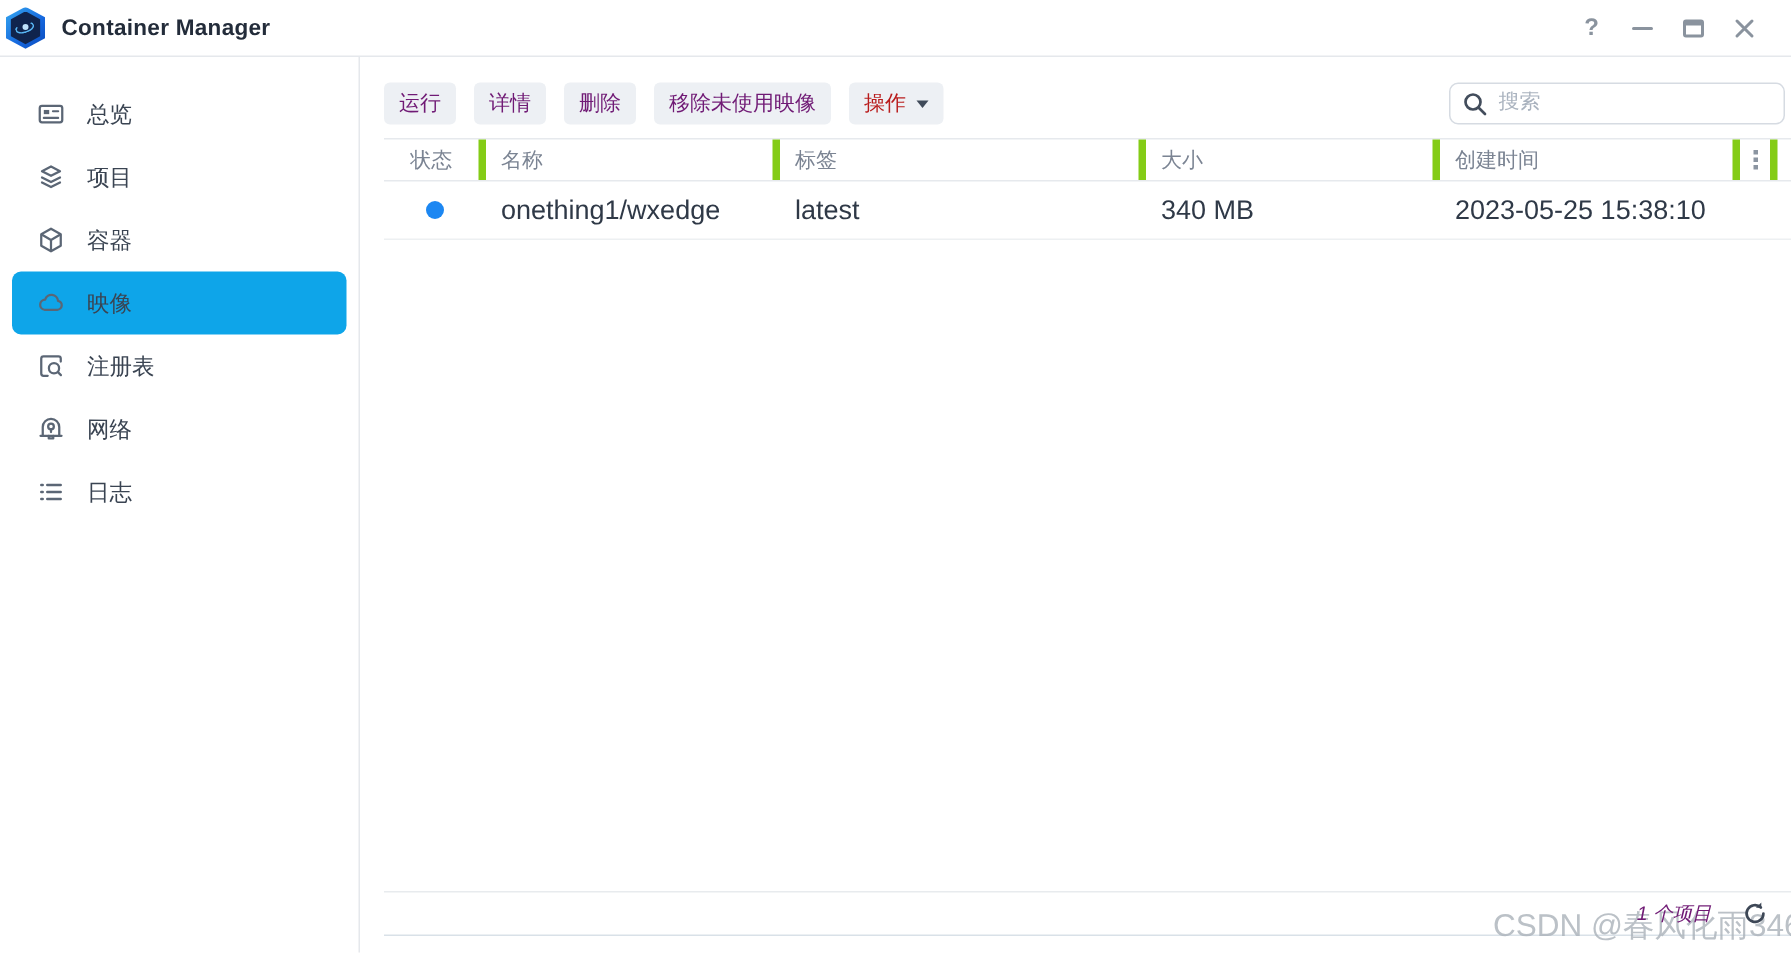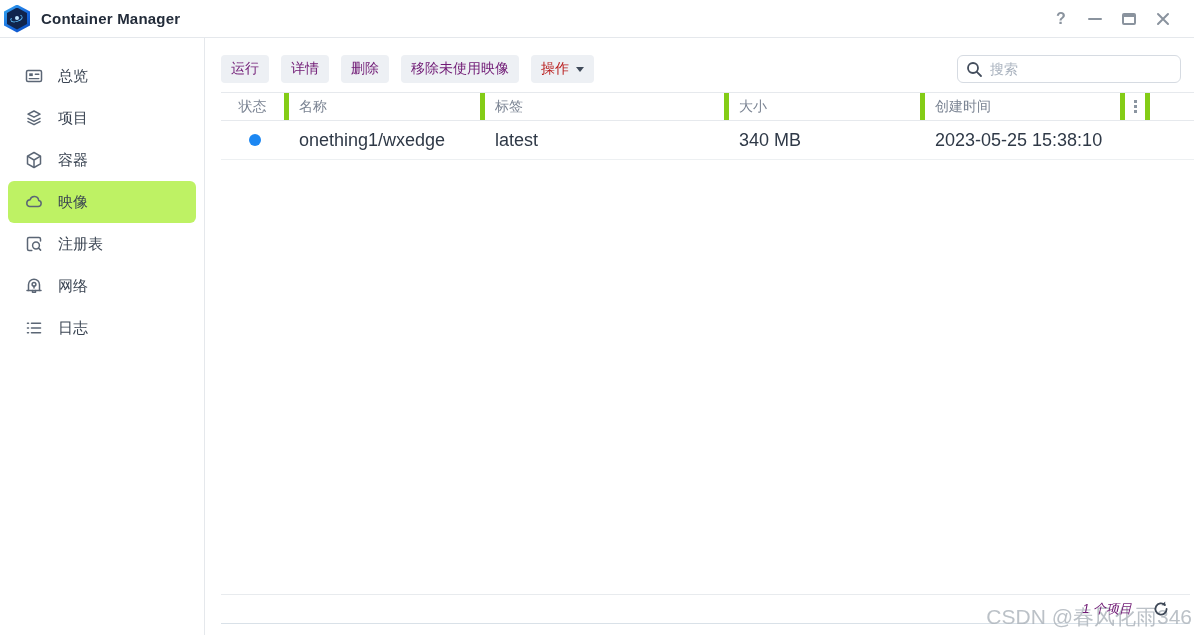--- a/index.html
+++ b/index.html
@@ -23,43 +23,43 @@
   .app-title { font-size:15px; font-weight:bold; color:#232c3a; letter-spacing:.2px; }
   .tb-spacer { flex:1; }
   .tb-btn { width:26px; height:26px; display:flex; align-items:center; justify-content:center;
     margin-left:8px; color:#8a939e; cursor:default; }
   .help-glyph { font-size:16px; font-weight:bold; color:#8a939e; }
   .min-bar { width:14px; height:2px; background:#8a939e; border-radius:1px; }
   .max-box { width:14px; height:12px; border:2px solid #8a939e; border-top-width:4px; border-radius:2px; }
 
   
   .app-body { display:flex; height:597px; }
-  .sidebar { width:205px; border-right:1px solid #e5e8ec; padding-top:17px; flex:none; }
+  .sidebar { width:240px; border-right:1px solid #e5e8ec; padding-top:17px; flex:none; }
   .side-item { height:42px; margin:0 8px; border-radius:6px; display:flex; align-items:center;
     padding-left:16px; cursor:pointer; }
-  .side-item.selected { background:#bef264; }
+  .side-item.selected { background:#0ea5e9; }
   .side-item .icon { width:20px; height:20px; margin-right:14px; flex:none; }
   .side-item .lbl { font-size:15px; color:#3a4452; }
   .icon svg { display:block; }
 
   .main { flex:1; position:relative; padding:17px 0 0 16px; }
 
   
   .toolbar { display:flex; align-items:center; padding-right:13px; }
   .btn { height:28px; padding:0 10px; margin-right:12px; background:#edf0f4; border:none;
     border-radius:4px; font-size:14px; font-family:inherit; color:#b91c1c; white-space:nowrap;
     display:flex; align-items:center; }
   .btn.disabled { color:#701a75; }
   .caret { width:0; height:0; border-left:4px solid transparent; border-right:4px solid transparent;
     border-top:5px solid #3f4a59; margin-left:7px; }
   .tl-spacer { flex:1; }
   .search { width:224px; height:28px; border:1px solid #d6dbe2; border-radius:6px; background:#fff;
     display:flex; align-items:center; padding:0 8px; }
   .search input { border:none; outline:none; flex:1; font-size:14px; color:#4c1d95; margin-left:7px;
-    font-family:Liberation Sans, sans-serif; background:transparent; }
+    font-family:Liberation Mono, monospace; background:transparent; }
   .search input::placeholder { color:#aab3bf; }
 
   
   .grid { display:grid; grid-template-columns:68px 196px 244px 196px 200px 23px 1fr; }
   .thead { margin-top:9px; height:29px; border-top:1px solid #e6e9ed; border-bottom:1px solid #e6e9ed;
     align-items:center; }
   .th { font-size:14px; color:#7b8493; padding:0 10px; height:100%; display:flex; align-items:center;
     border-right:5px solid #84cc16; }
   .th.center { justify-content:center; padding:0; }
   .th.kebab-cell { justify-content:center; }

